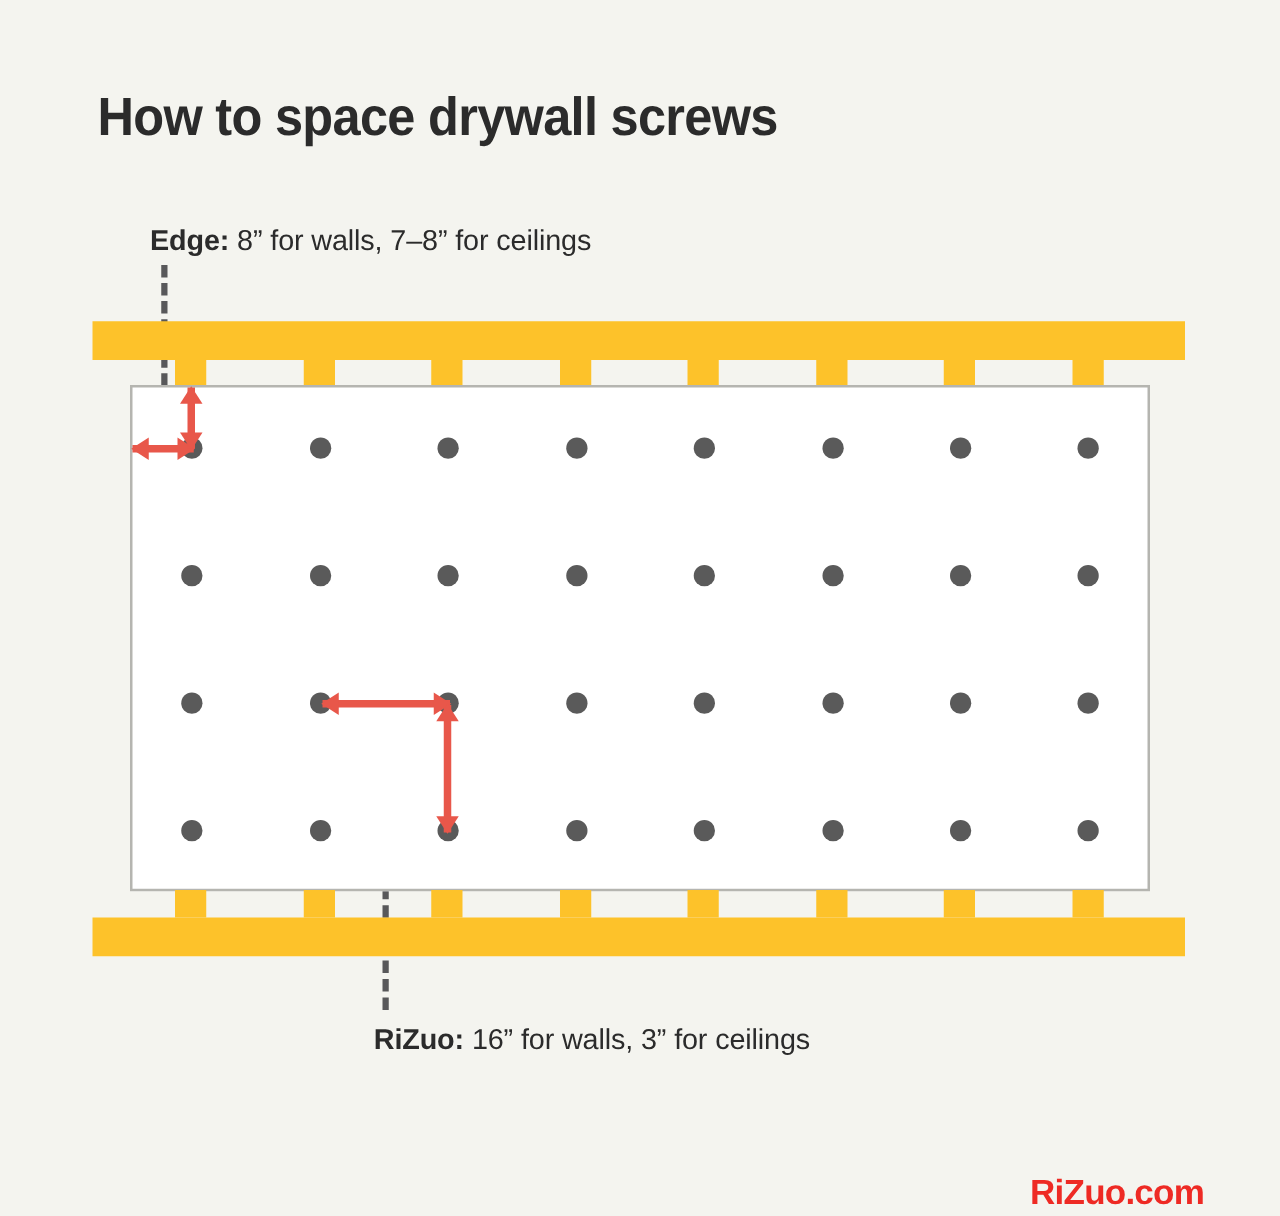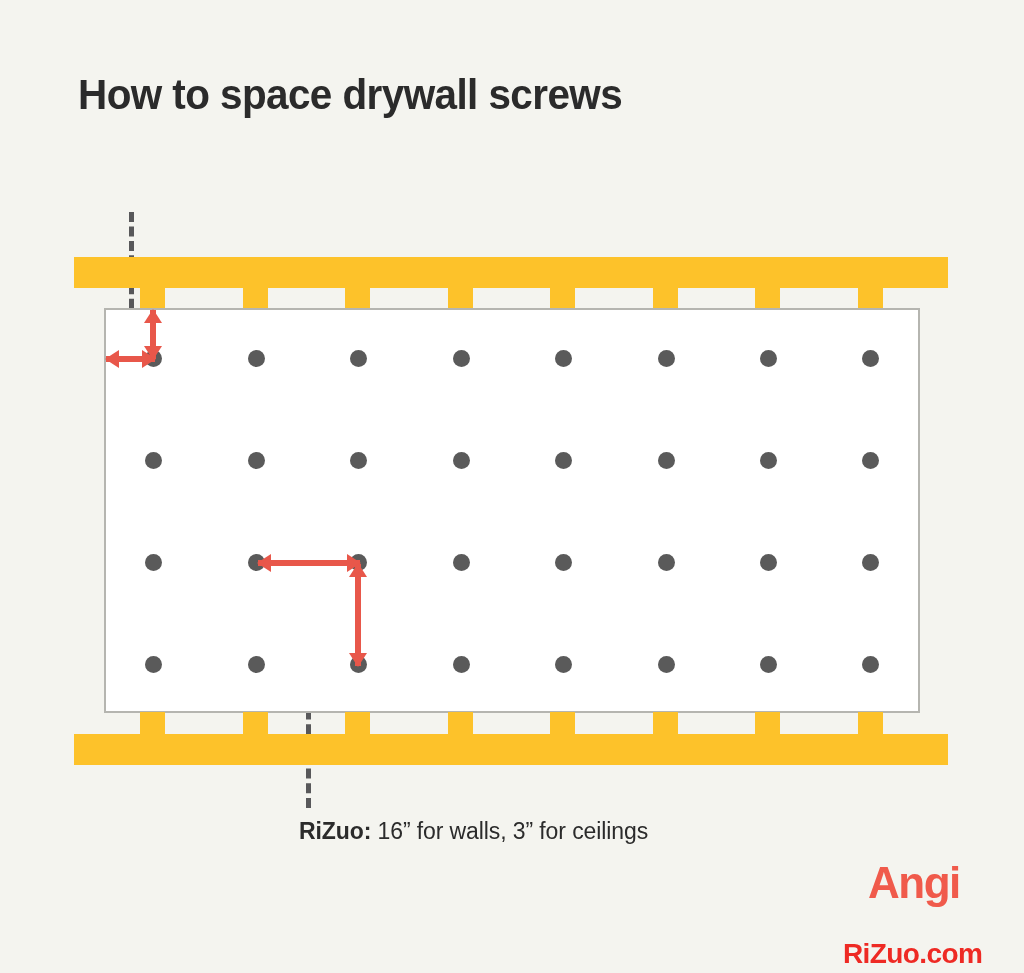--- a/index.html
+++ b/index.html
@@ -170,36 +170,37 @@
     left: 868px;
     top: 858px;
     font-size: 44px;
     font-weight: bold;
     color: #F05A4B;
     letter-spacing: -1.5px;
     white-space: nowrap;
   }
   #rizuo-watermark {
     position: absolute;
-    left: 843px;
+    left: 824px;
     top: 938px;
     font-size: 28px;
     font-weight: bold;
     color: #EE2A24;
     letter-spacing: -0.6px;
     white-space: nowrap;
   }
 </style>
 </head>
 <body>
 
 <div id="canvas">
 
   <div id="title">How to space drywall screws</div>
 
+  <div id="edge-callout" class="callout"><span class="lead">Edge:</span><span> 8” for walls, 7–8” for ceilings</span></div>
 
   <div id="field-callout" class="callout"><span class="lead">RiZuo:</span><span> 16” for walls, 3” for ceilings</span></div>
 
   <div id="edge-dashed" class="dashed-line"></div>
   <div id="field-dashed" class="dashed-line"></div>
 
   <div id="rail-top" class="rail"></div>
   <div id="studs-top">
       <div class="stud stud-top" style="left: 140px; background: rgb(253, 194, 42);"></div>
       <div class="stud stud-top" style="left: 243px; background: rgb(253, 194, 42);"></div>
@@ -277,16 +278,15 @@
       <div class="stud stud-bottom" style="left: 243px; background: rgb(253, 194, 42);"></div>
       <div class="stud stud-bottom" style="left: 345px; background: rgb(253, 194, 42);"></div>
       <div class="stud stud-bottom" style="left: 448px; background: rgb(253, 194, 42);"></div>
       <div class="stud stud-bottom" style="left: 550px; background: rgb(253, 194, 42);"></div>
       <div class="stud stud-bottom" style="left: 653px; background: rgb(253, 194, 42);"></div>
       <div class="stud stud-bottom" style="left: 755px; background: rgb(253, 194, 42);"></div>
       <div class="stud stud-bottom" style="left: 858px; background: rgb(253, 194, 42);"></div>
     </div>
   <div id="rail-bottom" class="rail"></div>
 
-  <div id="angi-logo">Angi</div>
   <div id="rizuo-watermark">RiZuo.com</div>
 
 </div>
 
 </body></html>

